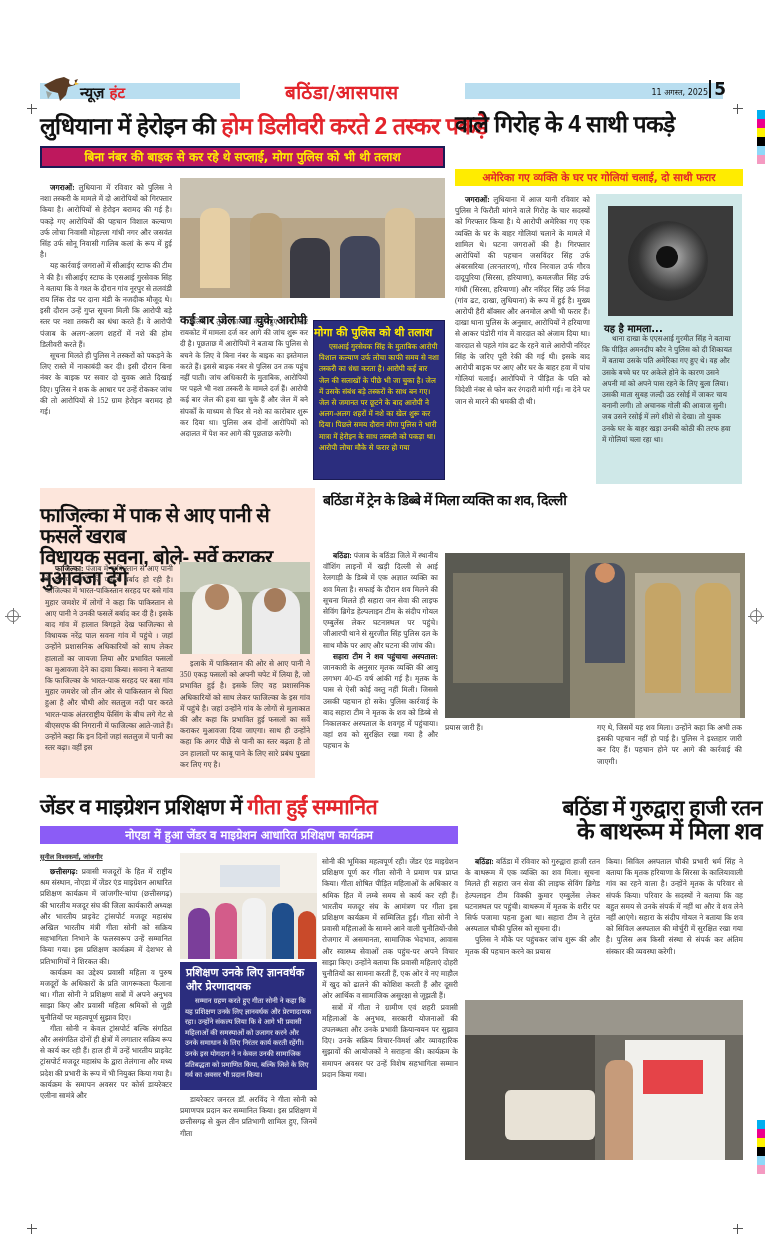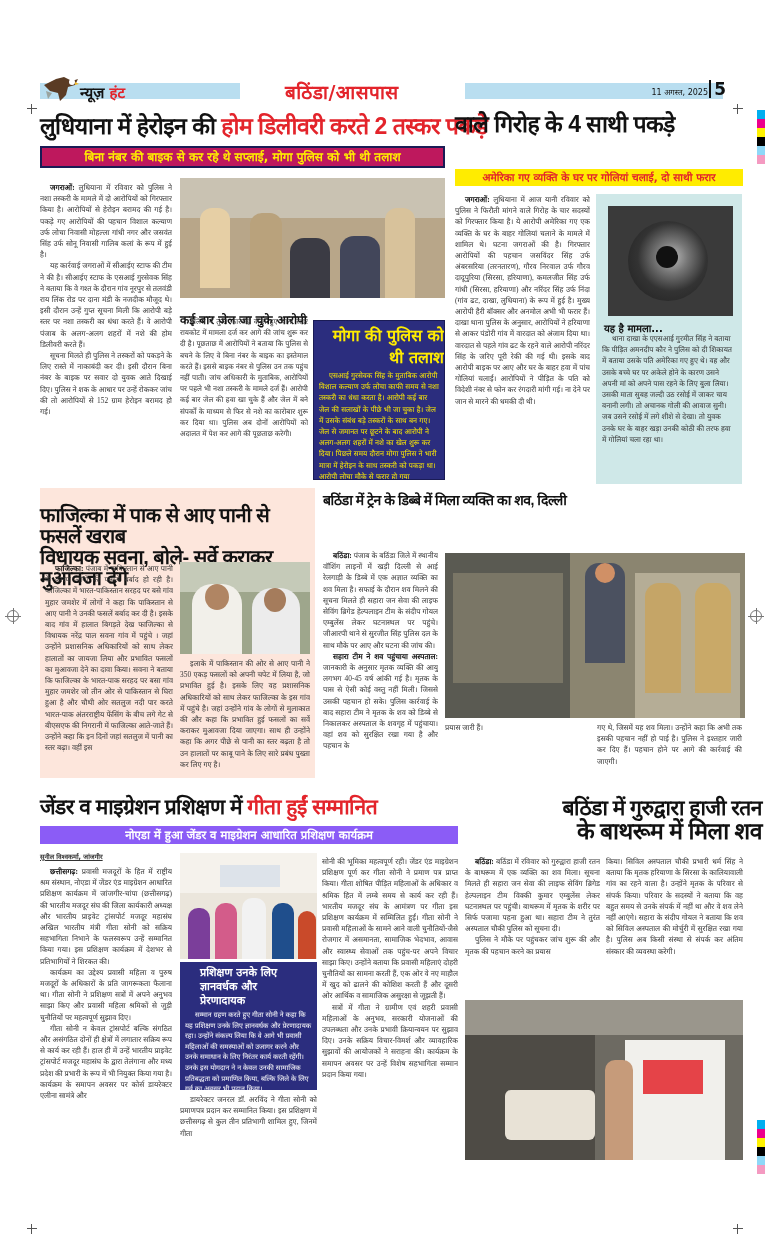--- a/index.html
+++ b/index.html
@@ -97,21 +97,21 @@
   <div class="ph" style="left:160px;top:58px;width:40px;height:62px;background:#42465a;border-radius:14px 14px 0 0"></div>
   <div class="ph" style="left:205px;top:30px;width:30px;height:90px;background:#d8c29b;border-radius:12px 12px 0 0"></div>
 </div>
 
 <div class="sub" style="position:absolute;left:180px;top:311px;font-size:12px;white-space:nowrap">कई बार जेल जा चुके आरोपी</div>
 <div class="body" style="left:180px;top:316px;width:128px;height:170px;font-family:'Liberation Sans',sans-serif;font-size:7.2px">
   <p>पुलिस ने तुरंत कार्रवाई करते हुए थाना सदर रायकोट में मामला दर्ज कर आगे की जांच शुरू कर दी है। पूछताछ में आरोपियों ने बताया कि पुलिस से बचने के लिए वे बिना नंबर के बाइक का इस्तेमाल करते हैं। इससे बाइक नंबर से पुलिस उन तक पहुंच नहीं पाती। जांच अधिकारी के मुताबिक, आरोपियों पर पहले भी नशा तस्करी के मामले दर्ज हैं। आरोपी कई बार जेल की हवा खा चुके हैं और जेल में बने संपर्कों के माध्यम से फिर से नशे का कारोबार शुरू कर दिया था। पुलिस अब दोनों आरोपियों को अदालत में पेश कर आगे की पूछताछ करेगी।</p>
 </div>
 
 <div class="box" style="left:313px;top:320px;width:132px;height:160px;background:#2b2d7e;border:1px solid #1a1b55">
-  <div style="color:#ffec00;font-weight:bold;font-size:16px;text-align:right;padding-top:3px">मोगा की पुलिस को थी तलाश</div>
+  <div style="color:#ffec00;font-weight:bold;font-size:11px;text-align:left;padding-top:3px">मोगा की पुलिस को थी तलाश</div>
   <div style="color:#ffec00;font-size:7.2px;line-height:11.2px;padding:2px 5px;text-indent:10px">एसआई गुरसेवक सिंह के मुताबिक आरोपी विशाल कल्याण उर्फ लोचा काफी समय से नशा तस्करी का धंधा करता है। आरोपी कई बार जेल की सलाखों के पीछे भी जा चुका है। जेल में उसके संबंध बड़े तस्करों के साथ बन गए। जेल से जमानत पर छूटने के बाद आरोपी ने अलग-अलग शहरों में नशे का खेल शुरू कर दिया। पिछले समय दौरान मोगा पुलिस ने भारी मात्रा में हेरोइन के साथ तस्करी को पकड़ा था। आरोपी लोचा मौके से फरार हो गया</div>
 </div>
 
 <div class="hl" style="left:455px;top:112px;font-size:23px;width:290px">
   <div>वाले गिरोह के 4 साथी पकड़े</div>
 </div>
 <div class="bar" style="left:455px;top:169px;width:288px;height:17px;background:#ffec00;color:#e3242b;font-size:10.5px;line-height:17px">अमेरिका गए व्यक्ति के घर पर गोलियां चलाई, दो साथी फरार</div>
 
 <div class="body" style="left:455px;top:194px;width:135px;height:290px">
   <p><b>जगराओं:</b> <span>लुधियाना में आज यानी रविवार को पुलिस ने फिरौती मांगने वाले गिरोह के चार सदस्यों को गिरफ्तार किया है। ये आरोपी अमेरिका गए एक व्यक्ति के घर के बाहर गोलियां चलाने के मामले में शामिल थे। घटना जगराओं की है। गिरफ्तार आरोपियों की पहचान जसविंदर सिंह उर्फ अंबरसरिया (तरनतारण), गौरव निरवाल उर्फ गौरव दादूपुरिया (सिरसा, हरियाणा), कमलजीत सिंह उर्फ गांधी (सिरसा, हरियाणा) और नरिंदर सिंह उर्फ निंदा (गांव ढट, दाखा, लुधियाना) के रूप में हुई है। मुख्य आरोपी हैरी बॉक्सर और अनमोल अभी भी फरार हैं। दाखा थाना पुलिस के अनुसार, आरोपियों ने हरियाणा से आकर पंडोरी गांव में वारदात को अंजाम दिया था। वारदात से पहले गांव ढट के रहने वाले आरोपी नरिंदर सिंह के जरिए पूरी रेकी की गई थी। इसके बाद आरोपी बाइक पर आए और घर के बाहर हवा में पांच गोलियां चलाईं। आरोपियों ने पीड़ित के पति को विदेशी नंबर से फोन कर रंगदारी मांगी गई। ना देने पर जान से मारने की धमकी दी थी।</span></p>
@@ -183,21 +183,21 @@
 <div class="photo" style="left:180px;top:853px;width:137px;height:106px;background:#ebe6dc">
   <div class="ph" style="left:0;top:0;width:137px;height:40px;background:#f5f2ec"></div>
   <div class="ph" style="left:40px;top:12px;width:60px;height:22px;background:#dde3ea"></div>
   <div class="ph" style="left:8px;top:55px;width:22px;height:51px;background:#7b3e9a;border-radius:10px 10px 0 0"></div>
   <div class="ph" style="left:35px;top:50px;width:22px;height:56px;background:#d35c8a;border-radius:10px 10px 0 0"></div>
   <div class="ph" style="left:62px;top:45px;width:24px;height:61px;background:#f2f2f2;border-radius:10px 10px 0 0"></div>
   <div class="ph" style="left:92px;top:50px;width:22px;height:56px;background:#1f4e8c;border-radius:10px 10px 0 0"></div>
   <div class="ph" style="left:118px;top:58px;width:18px;height:48px;background:#c94a2a;border-radius:10px 10px 0 0"></div>
 </div>
 <div class="box" style="left:180px;top:962px;width:137px;height:128px;background:#2b2d7e">
-  <div style="color:#fff;font-weight:bold;font-size:11px;line-height:14px;padding:4px 20px 0">प्रशिक्षण उनके लिए ज्ञानवर्धक और प्रेरणादायक</div>
+  <div style="color:#fff;font-weight:bold;font-size:11px;line-height:14px;padding:4px 6px 0">प्रशिक्षण उनके लिए ज्ञानवर्धक और प्रेरणादायक</div>
   <div style="color:#fff;font-size:7px;line-height:10.6px;padding:2px 5px;text-indent:10px;font-family:'Liberation Sans',sans-serif">सम्मान ग्रहण करते हुए गीता सोनी ने कहा कि यह प्रशिक्षण उनके लिए ज्ञानवर्धक और प्रेरणादायक रहा। उन्होंने संकल्प लिया कि वे आगे भी प्रवासी महिलाओं की समस्याओं को उजागर करने और उनके समाधान के लिए निरंतर कार्य करती रहेंगी। उनके इस योगदान ने न केवल उनकी सामाजिक प्रतिबद्धता को प्रमाणित किया, बल्कि जिले के लिए गर्व का अवसर भी प्रदान किया।</div>
 </div>
 <div class="body" style="left:180px;top:1094px;width:137px;height:50px">
   <p>डायरेक्टर जनरल डॉ. अरविंद ने गीता सोनी को प्रमाणपत्र प्रदान कर सम्मानित किया। इस प्रशिक्षण में छत्तीसगढ़ से कुल तीन प्रतिभागी शामिल हुए, जिनमें गीता</p>
 </div>
 <div class="body" style="left:322px;top:856px;width:136px;height:290px">
   <div>सोनी की भूमिका महत्वपूर्ण रही। जेंडर एंड माइग्रेशन प्रशिक्षण पूर्ण कर गीता सोनी ने प्रमाण पत्र प्राप्त किया। गीता शोषित पीड़ित महिलाओं के अधिकार व श्रमिक हित में लम्बे समय से कार्य कर रही हैं। भारतीय मजदूर संघ के आमंत्रण पर गीता इस प्रशिक्षण कार्यक्रम में सम्मिलित हुईं। गीता सोनी ने प्रवासी महिलाओं के सामने आने वाली चुनौतियों-जैसे रोजगार में असमानता, सामाजिक भेदभाव, आवास और स्वास्थ्य सेवाओं तक पहुंच-पर अपने विचार साझा किए। उन्होंने बताया कि प्रवासी महिलाएं दोहरी चुनौतियों का सामना करती हैं, एक ओर वे नए माहौल में खुद को ढालने की कोशिश करती हैं और दूसरी ओर आर्थिक व सामाजिक असुरक्षा से जूझती हैं।</div>
   <p>सत्रों में गीता ने ग्रामीण एवं शहरी प्रवासी महिलाओं के अनुभव, सरकारी योजनाओं की उपलब्धता और उनके प्रभावी क्रियान्वयन पर सुझाव दिए। उनके सक्रिय विचार-विमर्श और व्यावहारिक सुझावों की आयोजकों ने सराहना की। कार्यक्रम के समापन अवसर पर उन्हें विशेष सहभागिता सम्मान प्रदान किया गया।</p>
 </div>
 

